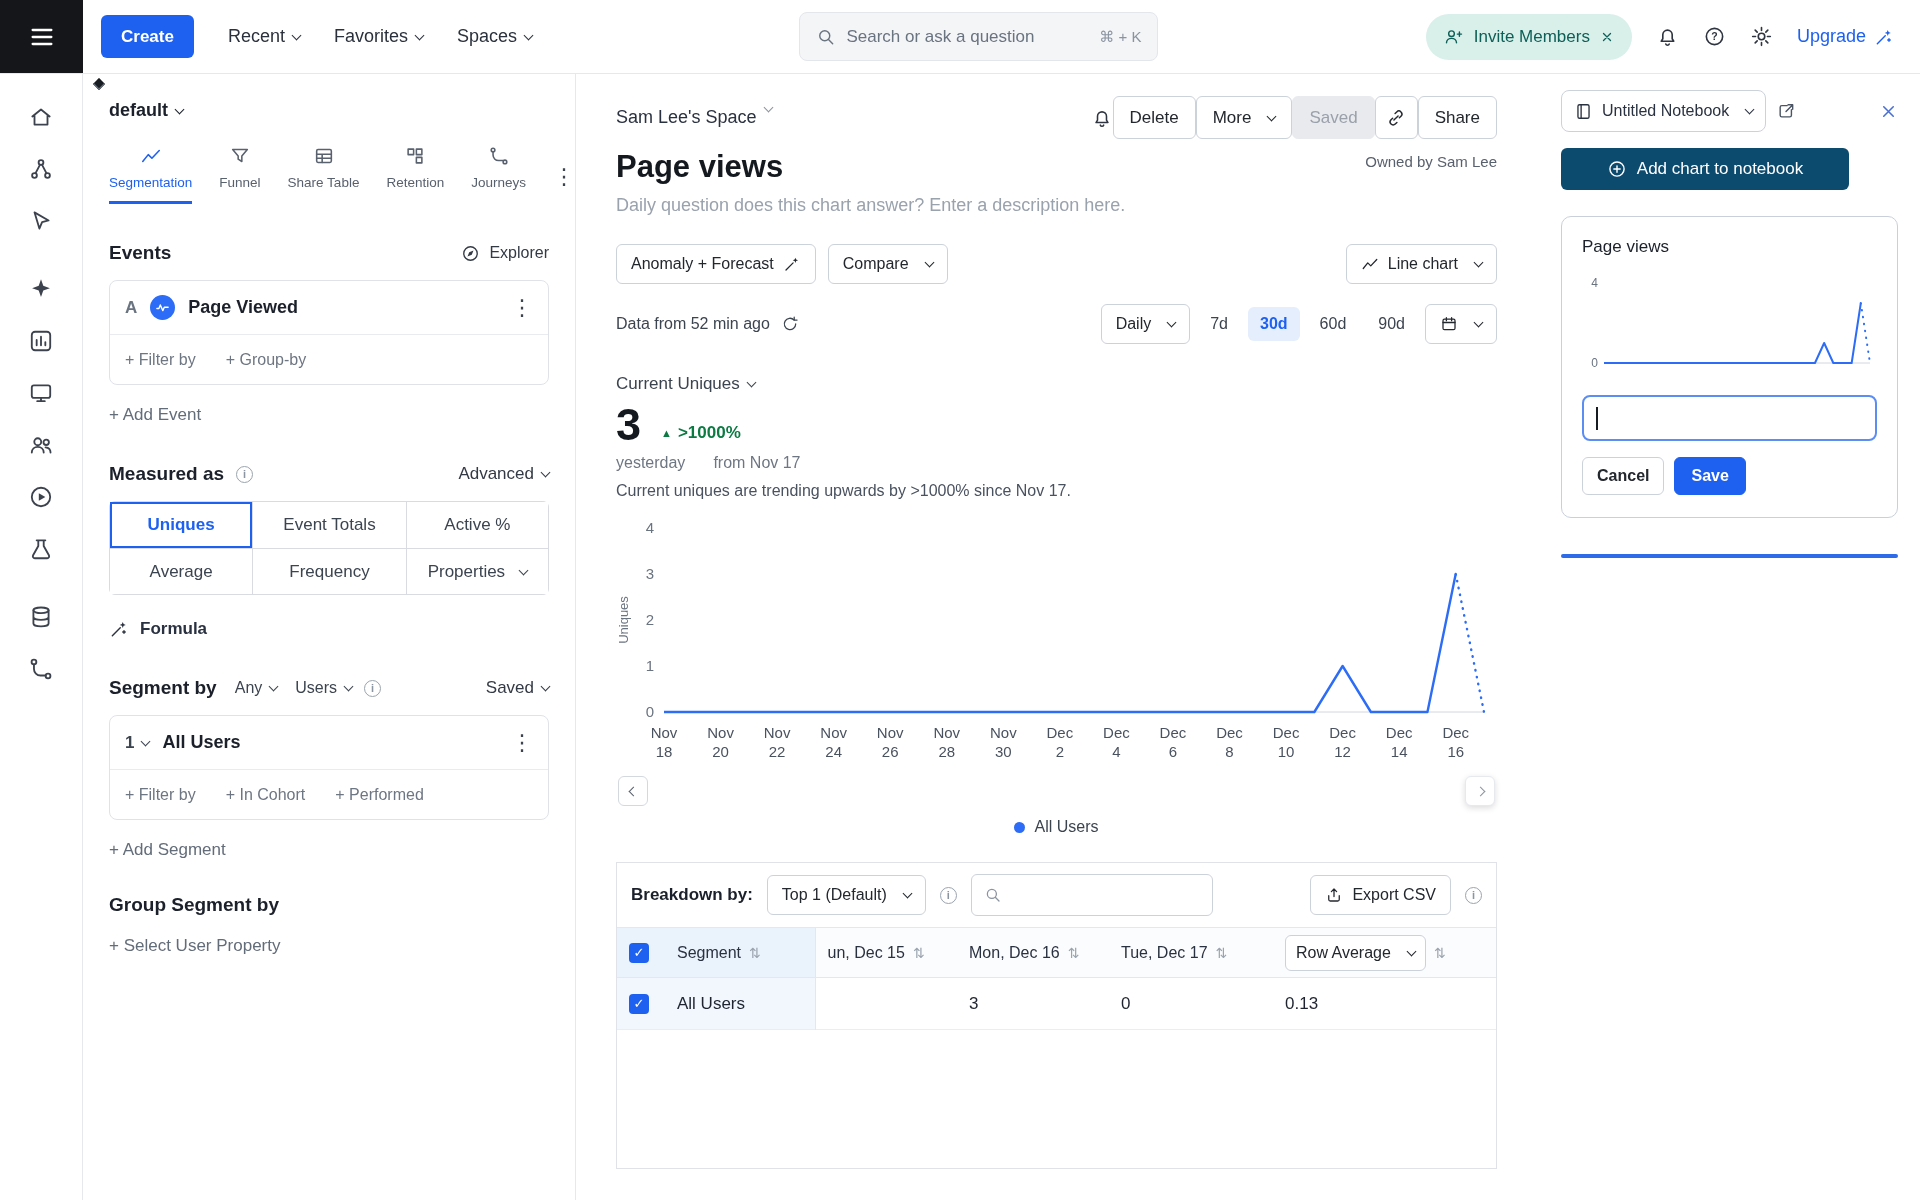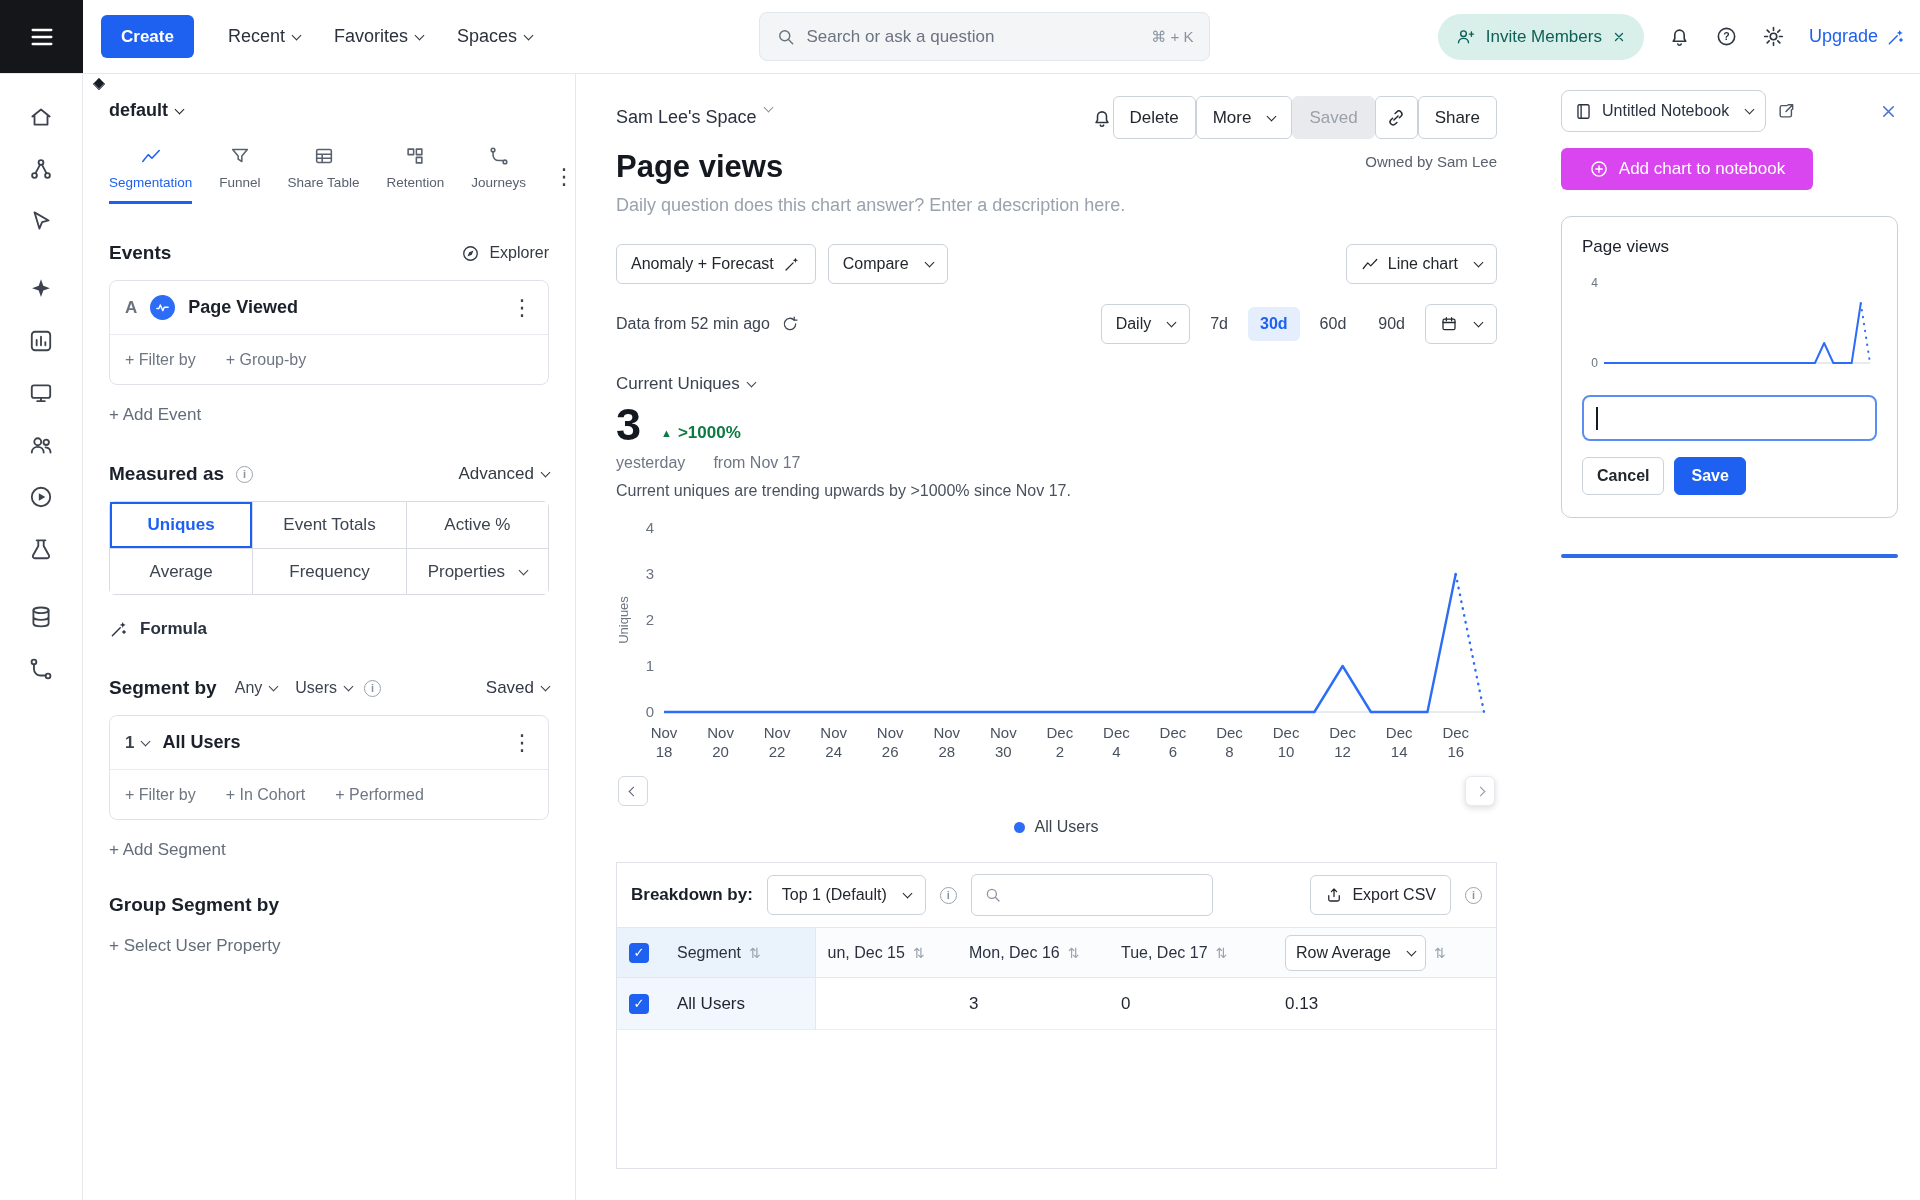--- a/index.html
+++ b/index.html
@@ -10,25 +10,25 @@
   .chv{display:inline-block;width:7px;height:7px;border-right:1.7px solid currentColor;border-bottom:1.7px solid currentColor;transform:rotate(45deg);margin:-3px 0 0 8px;flex:none}
   .chv.l{transform:rotate(135deg);margin:0}
   .chv.r{transform:rotate(-45deg);margin:0}
   .info{display:inline-flex;width:17px;height:17px;border:1.4px solid #9aa3ae;border-radius:50%;color:#8b95a1;font-size:11px;font-weight:700;align-items:center;justify-content:center;flex:none;cursor:pointer}
   .ml-auto{margin-left:auto}
   
   .topbar{position:absolute;top:0;left:0;right:0;height:74px;background:#fff;border-bottom:1px solid #e6e8ec;display:flex;align-items:center;z-index:10}
   .burger{width:83px;height:73px;background:#141619;display:flex;align-items:center;justify-content:center;color:#fff;cursor:pointer;flex:none}
   .create-btn{margin-left:18px;height:43px;padding:0 20px;background:#1e61f0;color:#fff;border:none;border-radius:6px;font-size:17px;font-weight:600;font-family:inherit;cursor:pointer}
   .nav-item{display:flex;align-items:center;margin-left:34px;font-size:18px;color:#2b313c;cursor:pointer}
-  .searchbar{margin-left:auto;margin-right:auto;width:451px;height:49px;background:#f4f5f7;border:1px solid #e3e6ea;border-radius:8px;display:flex;align-items:center;padding:0 16px;gap:10px;color:#6a7380;cursor:text}
+  .searchbar{margin-left:auto;margin-right:auto;width:359px;height:49px;background:#f4f5f7;border:1px solid #e3e6ea;border-radius:8px;display:flex;align-items:center;padding:0 16px;gap:10px;color:#6a7380;cursor:text}
   .searchbar input{flex:1;min-width:0;border:none;background:transparent;outline:none;font-size:17px;font-family:inherit;color:#1f2430}
   .searchbar input::placeholder{color:#6a7380}
   .shortcut{font-size:15px;color:#8a93a0}
-  .topbar-right{display:flex;align-items:center;gap:24px;padding-right:14px}
+  .topbar-right{display:flex;align-items:center;gap:24px;padding-right:26px}
   .invite-pill{display:flex;align-items:center;gap:10px;height:46px;padding:0 18px;background:#d8efea;border-radius:23px;color:#0d5f57;font-size:17px;font-weight:500;cursor:pointer}
   .tb-ic{color:#2f3540;cursor:pointer;display:flex}
   .upgrade{display:flex;align-items:center;gap:8px;color:#1e61f0;font-size:18px;font-weight:500;cursor:pointer}
   
   .rail{position:absolute;top:74px;left:0;bottom:0;width:83px;background:#fff;border-right:1px solid #e6e8ec;display:flex;flex-direction:column;align-items:center;padding-top:22px}
   .ric{width:44px;height:42px;display:flex;align-items:center;justify-content:center;color:#3d434e;margin-bottom:10px;cursor:pointer;border-radius:8px}
   .ric.gap{margin-top:16px}
   
   .left-panel{position:absolute;top:74px;left:83px;bottom:0;width:493px;background:#fff;border-right:1px solid #e6e8ec;padding:26px 26px 0;overflow:hidden}
   .workspace{display:flex;align-items:center;font-size:18px;font-weight:600;color:#1b202a;cursor:pointer}
@@ -112,21 +112,21 @@
   .sort{color:#9aa3ae;font-size:14px;margin-left:8px;cursor:pointer}
   .cbx{width:20px;height:20px;border-radius:4px;background:#1e61f0;color:#fff;display:inline-flex;align-items:center;justify-content:center;font-size:13px;cursor:pointer}
   .bd-empty{height:138px}
   .th-flex{display:inline-flex;align-items:center}
   
   .right-panel{position:absolute;top:74px;right:0;bottom:0;width:381px;background:#fff;padding:16px 22px 0}
   .nb-row{display:flex;align-items:center}
   .nb-pill{display:flex;align-items:center;gap:9px;height:42px;border:1px solid #ccd2da;border-radius:8px;padding:0 12px;font-size:16px;color:#2a3140;cursor:pointer}
   .nb-ext{margin-left:10px;color:#4b5563;cursor:pointer;display:flex}
   .nb-close{margin-left:auto;color:#4a6fd4;cursor:pointer;display:flex}
-  .addchart{margin-top:16px;width:252px;height:42px;background:#d946ef;border:none;border-radius:6px;color:#fff;font-size:17px;font-family:inherit;display:flex;align-items:center;justify-content:center;gap:10px;cursor:pointer}
+  .addchart{margin-top:16px;width:288px;height:42px;background:#0c4a6e;border:none;border-radius:6px;color:#fff;font-size:17px;font-family:inherit;display:flex;align-items:center;justify-content:center;gap:10px;cursor:pointer}
   .nbcard{margin-top:26px;border:1px solid #c9d0da;border-radius:10px;padding:20px 20px 22px}
   .nbcard h4{font-size:17px;font-weight:400;color:#1b202a}
   .nbinput{position:relative;margin-top:12px;height:46px;border:2px solid #5b8df2;border-radius:8px;cursor:text}
   .caret{position:absolute;left:12px;top:10px;width:2px;height:23px;background:#171b22}
   .nb-actions{display:flex;gap:10px;margin-top:16px}
   .btn.cancel{height:38px;font-size:16px;font-weight:600;padding:0 14px}
   .btn.save{height:38px;font-size:16px;font-weight:600;padding:0 16px;background:#1e61f0;border-color:#1e61f0;color:#fff}
   .nb-divider{margin-top:36px;height:4px;background:#2e6be8;border-radius:2px}
 </style>
 </head>

